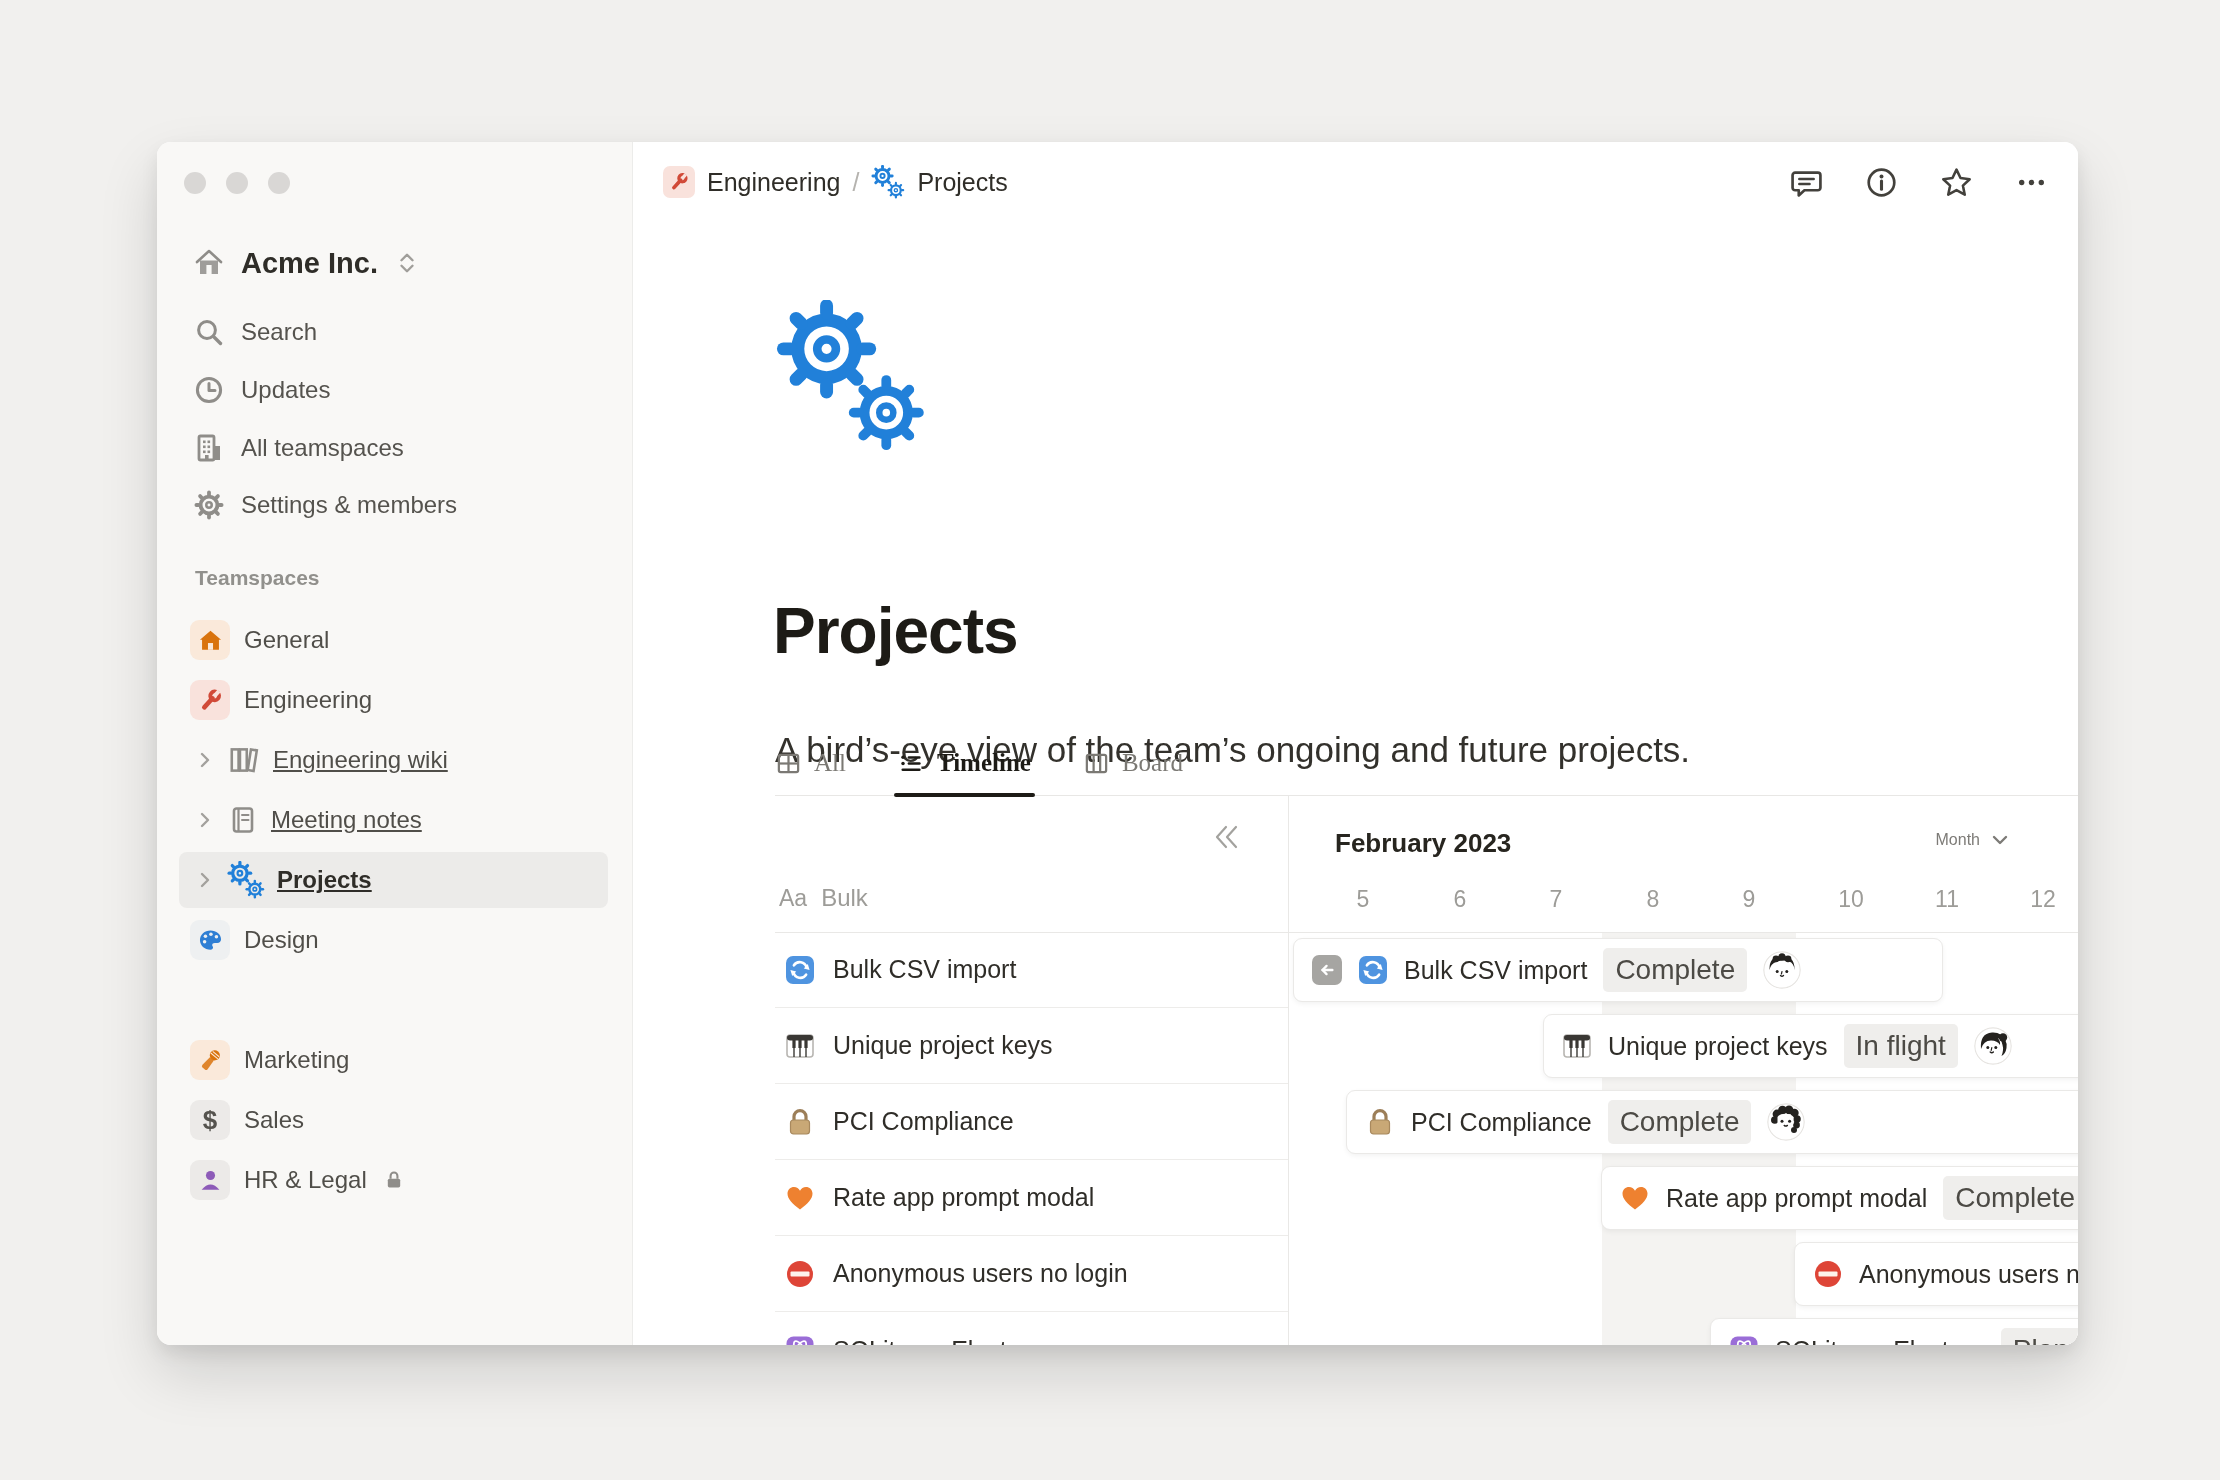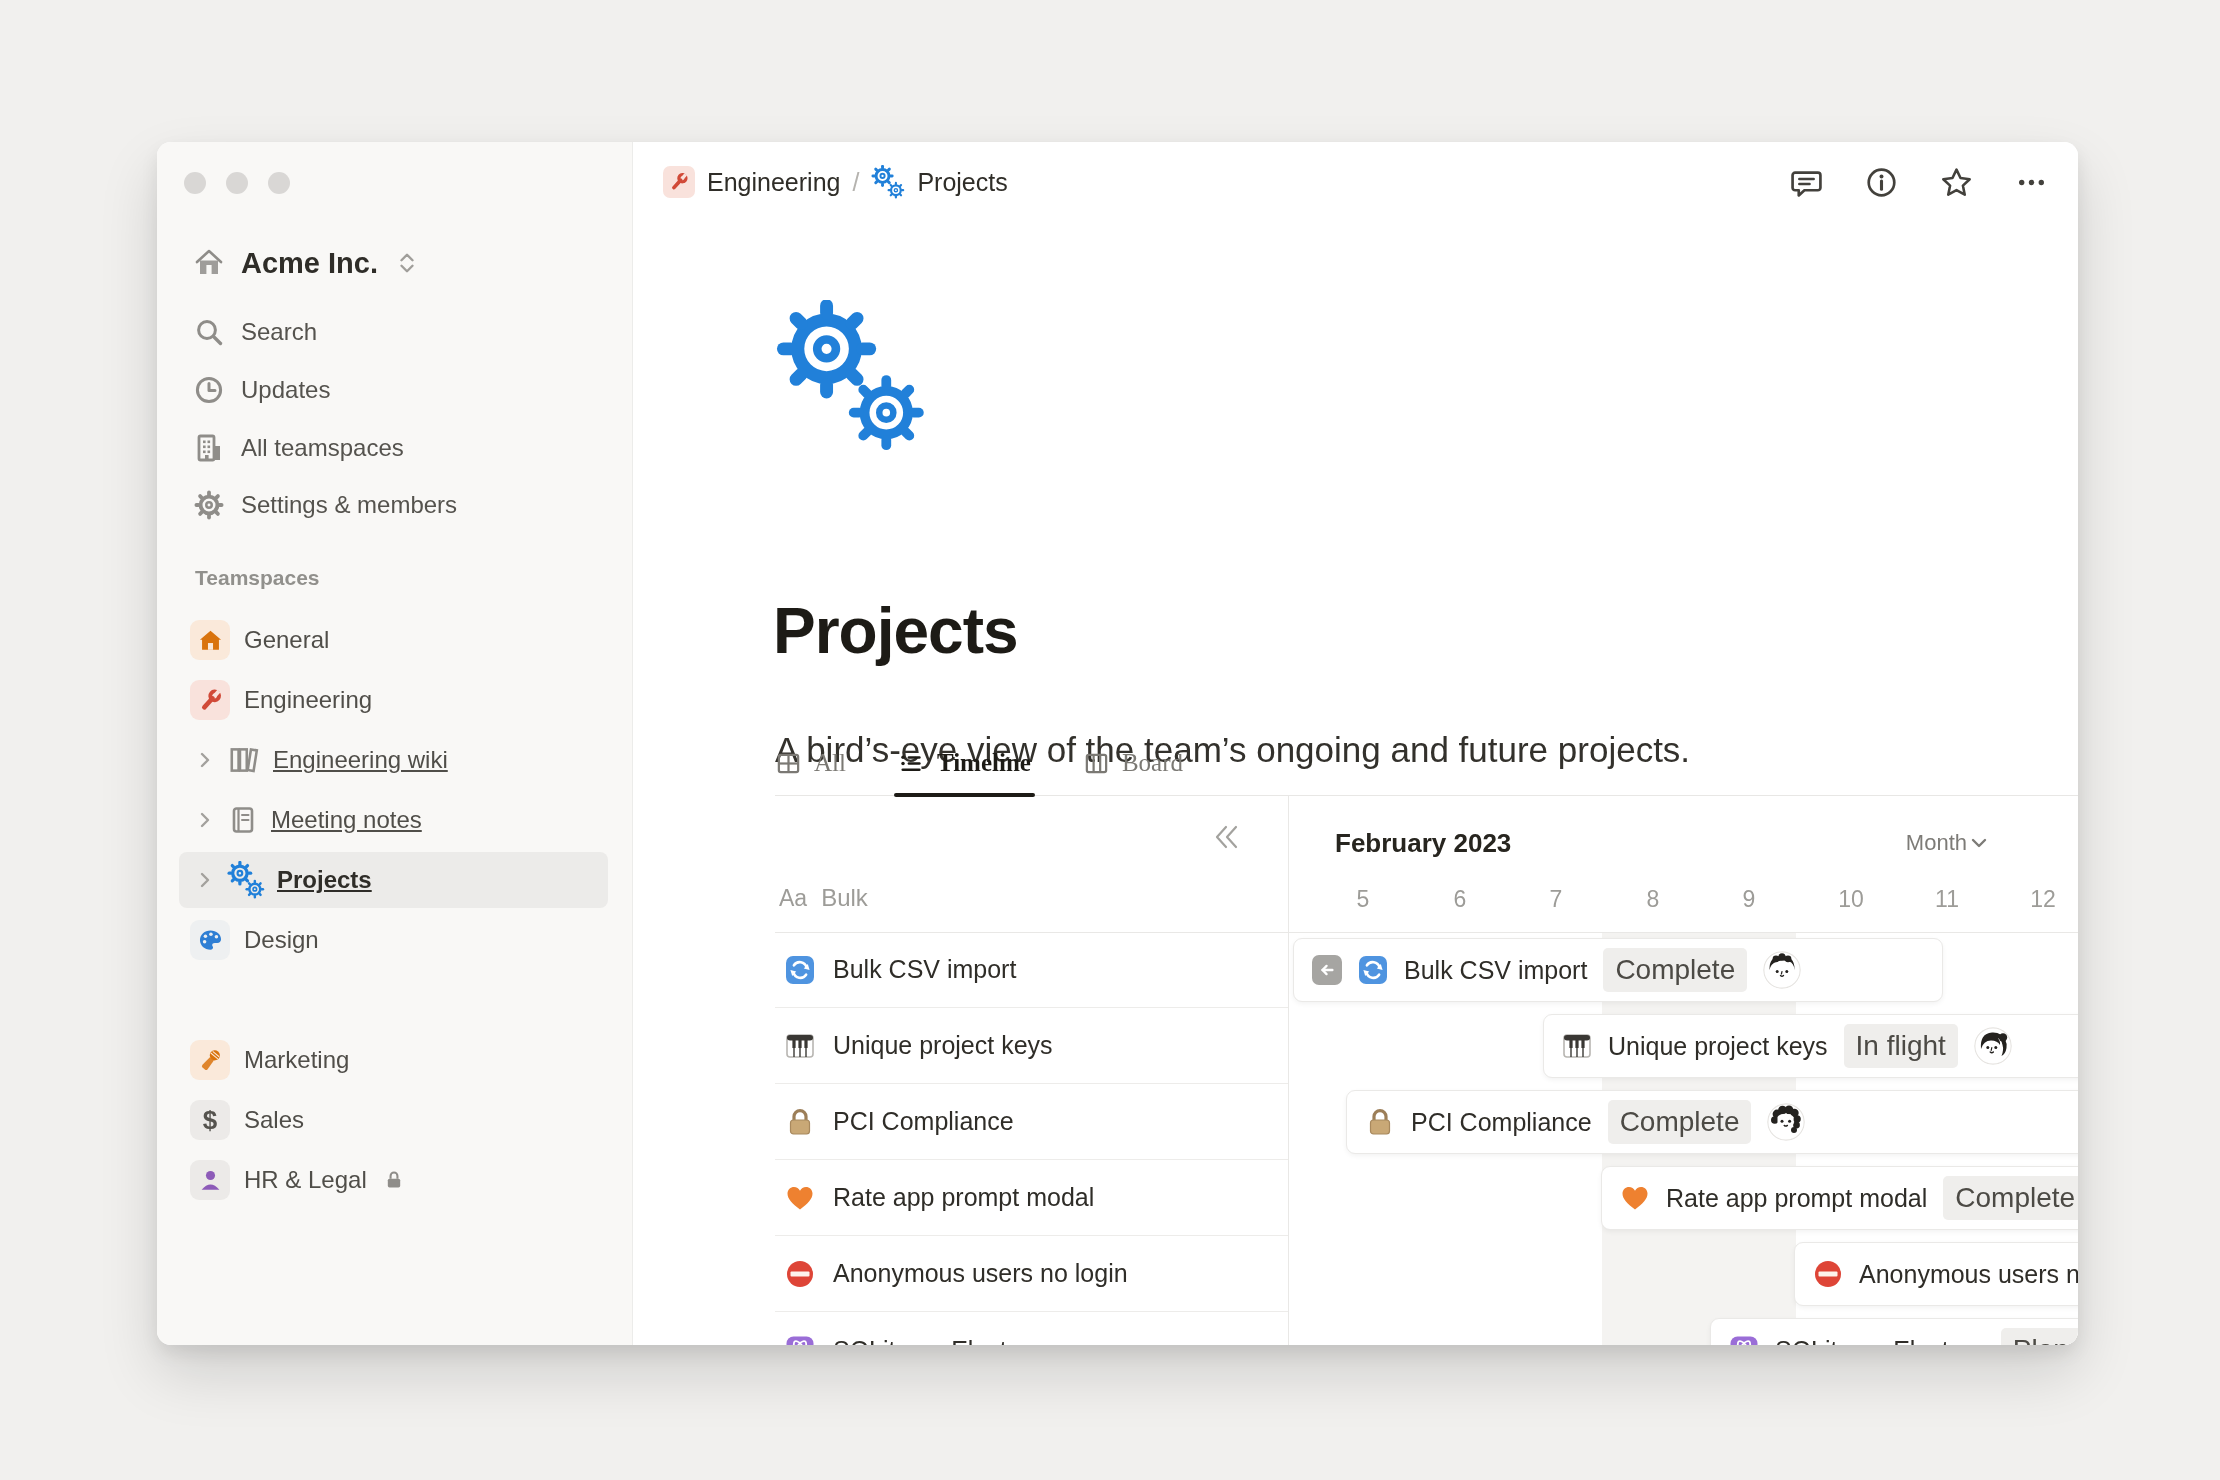--- a/index.html
+++ b/index.html
@@ -61,21 +61,21 @@
   .weekband { position:absolute; left:969px; width:194px; top:136px; bottom:0; background:#f4f3f1; }
   .vdivider { position:absolute; left:655px; top:0; bottom:0; width:1px; background:#e9e8e6; }
   .hline { position:absolute; left:142px; right:0; top:136px; height:1px; background:#e9e8e6; }
 
   .collapse { position:absolute; left:578px; top:26px; width:30px; height:30px; color:#a3a29e; cursor:pointer; }
   .namehead { position:absolute; left:146px; top:88px; display:flex; align-items:center; gap:14px; color:#9d9c98; }
   .namehead .aa { font-size:23px; }
   .namehead .nh { font-size:24px; }
 
   .month-label { position:absolute; left:702px; top:32px; font-size:26px; font-weight:700; color:#27251f; }
-  .zoom-ctl { position:absolute; right:89px; top:34px; display:flex; align-items:center; gap:2px; font-size:22px; color:#7d7b77; cursor:pointer; }
+  .zoom-ctl { position:absolute; right:68px; top:34px; display:flex; align-items:center; gap:10px; font-size:16px; color:#7d7b77; cursor:pointer; }
   .zoom-ctl .cd { width:20px; height:20px; }
   .day { position:absolute; top:90px; transform:translateX(-50%); font-size:23px; color:#9d9c98; }
 
   .nrow { position:absolute; left:142px; width:513px; height:76px; display:flex; align-items:center; gap:18px; padding-left:10px;
           border-bottom:1px solid #edecea; font-size:25px; font-weight:500; color:#2f2d28; cursor:pointer; }
   .emo { width:30px; height:30px; flex:0 0 30px; }
 
   .card { position:absolute; height:64px; background:#fff; border:1px solid #eae9e7; border-radius:9px;
           box-shadow:0 2px 5px rgba(15,15,15,.05); display:flex; align-items:center; gap:16px; padding:0 18px;
           font-size:25px; font-weight:500; color:#2f2d28; white-space:nowrap; cursor:pointer; }

